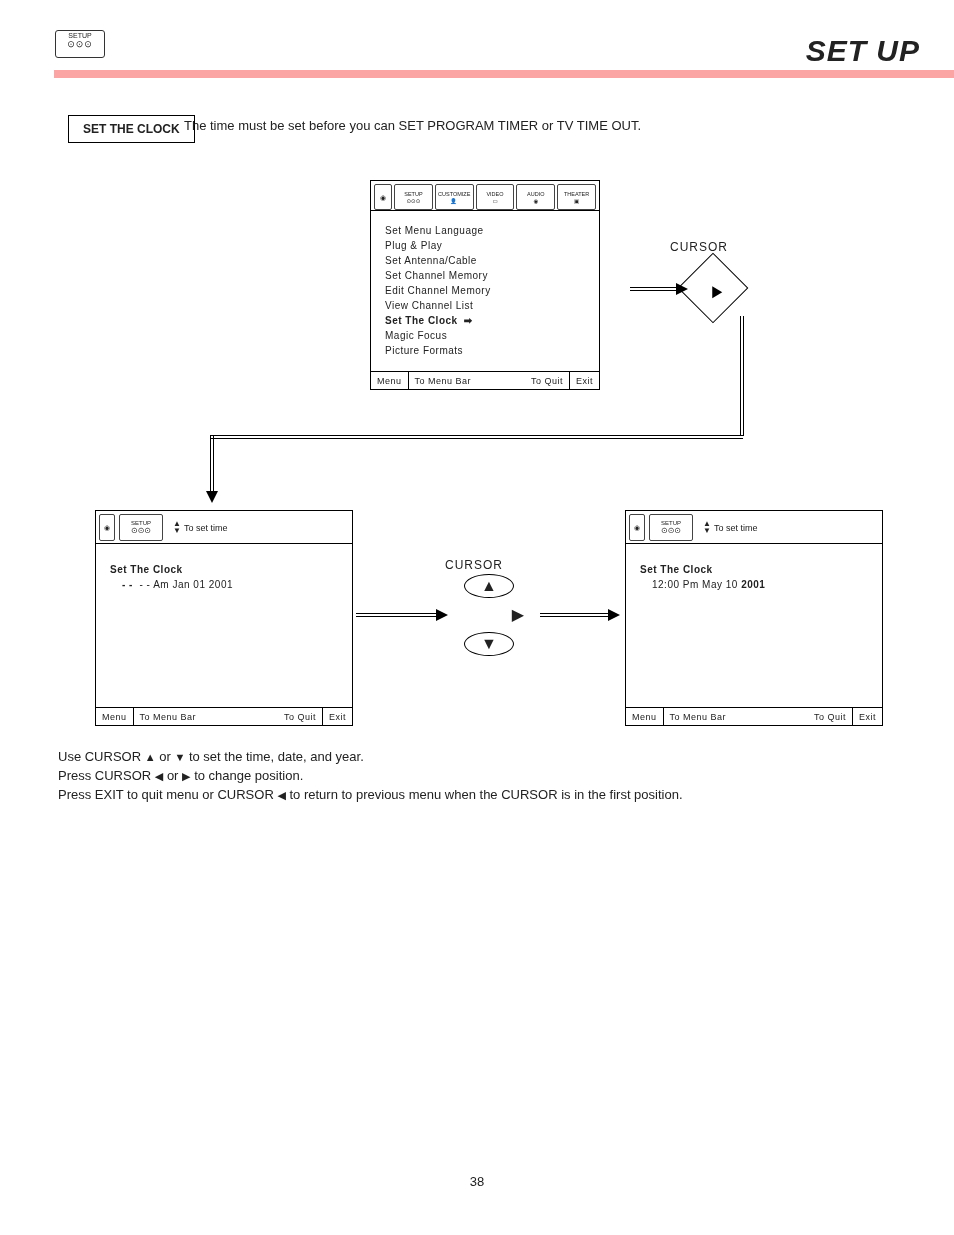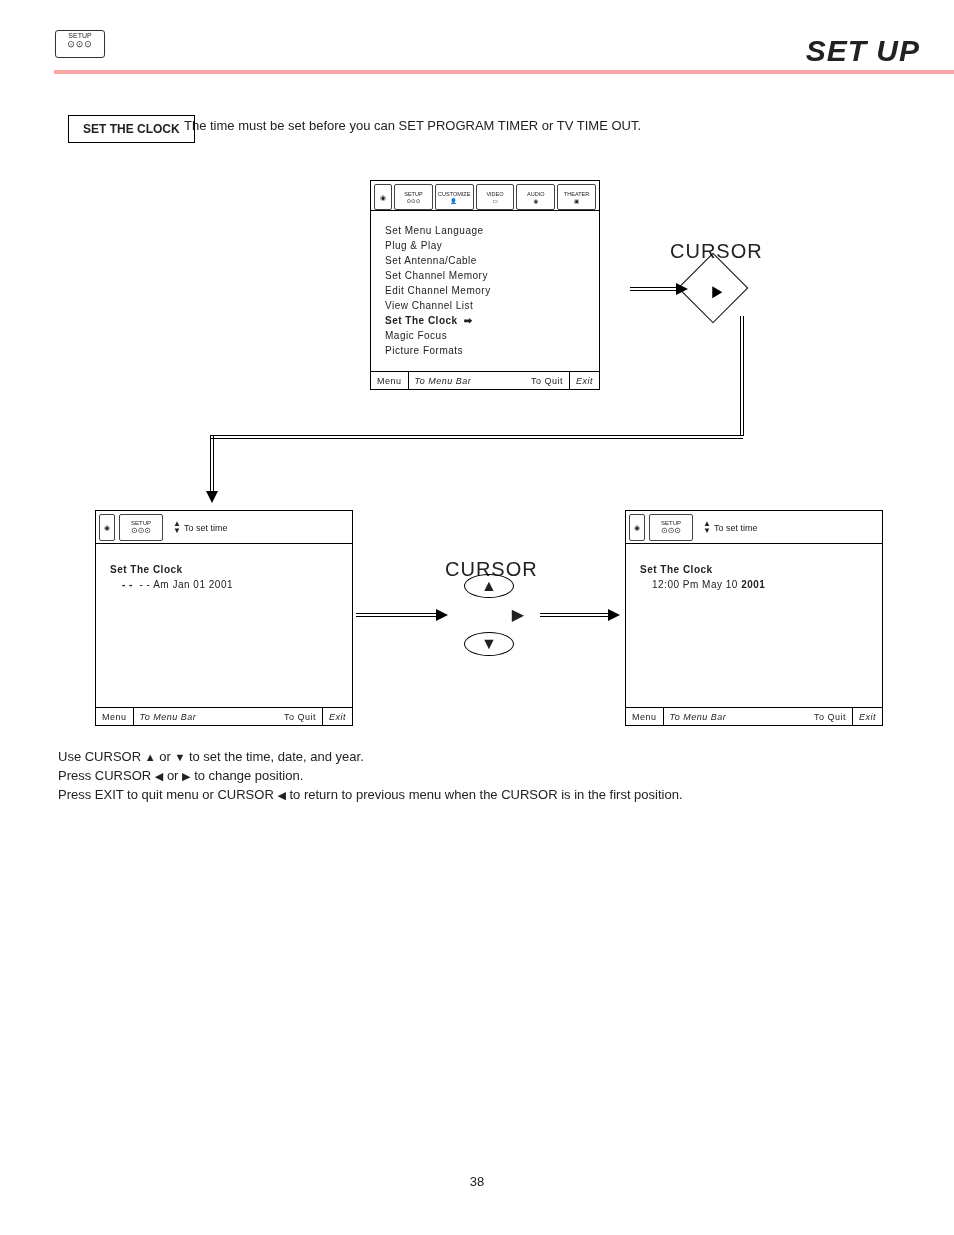--- a/index.html
+++ b/index.html
@@ -21,21 +21,21 @@
     border-radius: 3px;
     font-size: 7px;
     text-align: center;
     padding-top: 1px;
   }
   .setup-tab .circles { letter-spacing: 1px; font-size: 9px; }
   .page-title {
     position: absolute;
     top: 34px; right: 0;
     width: 900px;
-    border-bottom: 4px solid #fca5a5;
+    border-bottom: 8px solid #fca5a5;
     text-align: right;
     padding-right: 34px;
     padding-bottom: 2px;
     font-size: 30px;
     font-weight: bold;
     font-style: italic;
     letter-spacing: 1px;
   }
   .section-box {
     position: absolute;
@@ -92,21 +92,21 @@
     position: absolute;
     bottom: 0; left: 0; right: 0;
     border-top: 1px solid #000;
     display: flex;
     font-size: 9px;
     letter-spacing: 0.5px;
     height: 18px;
     align-items: center;
   }
   .osd-foot .cell { padding: 0 6px; }
-  .osd-foot .sep { border-left: 1px solid #000; height: 100%; display:flex; align-items:center;font-style:italic; }
+  .osd-foot .sep { border-left: 1px solid #000; height: 100%; display:flex; align-items:center; }
   .osd-foot .grow { flex: 1; }
 
   .single-tab-row {
     display:flex;
     padding: 3px 3px 0 3px;
     height: 30px;
     align-items:stretch;
     gap:4px;
   }
   .single-tab-row .mini {
@@ -122,21 +122,21 @@
     margin-top:2px;
     padding: 20px 14px 4px 14px;
     font-size:10px;
     letter-spacing:0.5px;
   }
   .osd-body .title { font-weight:bold; margin-bottom:4px;}
   .osd-body .val { padding-left:12px; }
 
   .cursor-lbl {
     position:absolute;
-    font-size:20px;
+    font-size:12px;
     letter-spacing:1px;
   }
   .cursor-lbl.t1 { top: 240px; left: 670px; }
   .cursor-lbl.t2 { top: 558px; left: 445px; }
 
   .pad {
     position:absolute;
     width: 50px; height: 50px;
     border:1px solid #000;
     transform: rotate(45deg);

